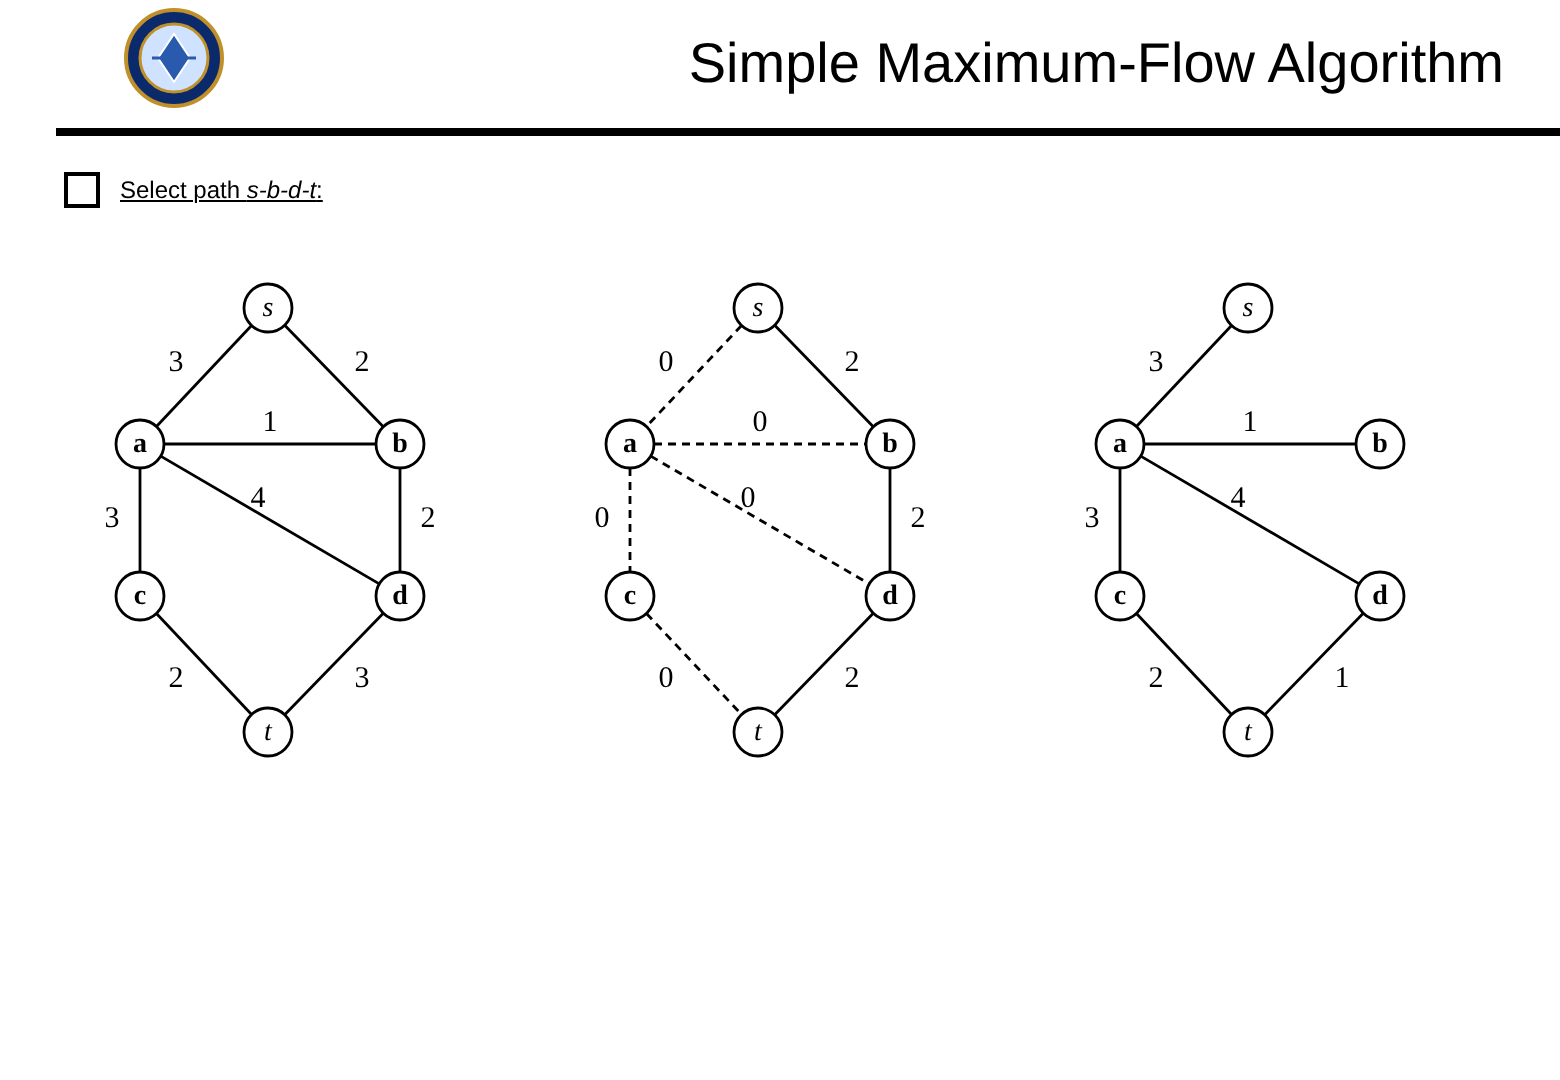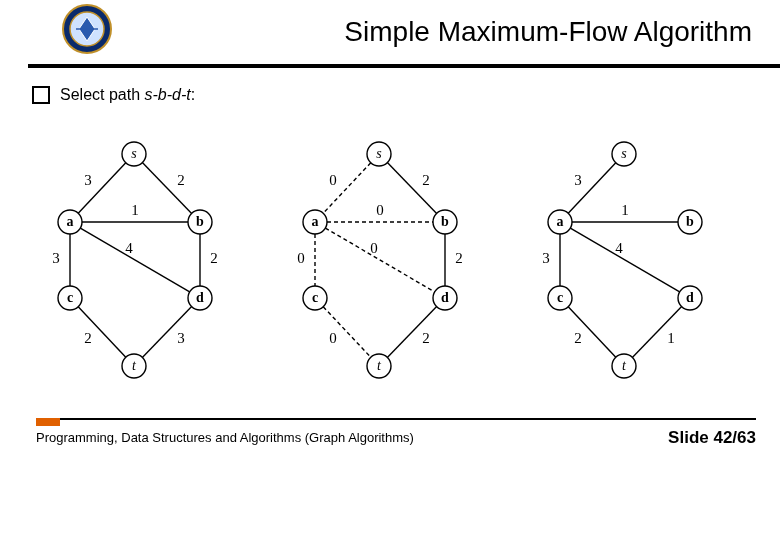--- a/index.html
+++ b/index.html
@@ -35,21 +35,23 @@
     position: absolute;
     right: 28px;
     top: 16px;
     font-size: 28px;
     font-weight: 400;
   }
   .bullet-row {
     position: absolute;
     left: 32px;
     display: flex;
-    font-size: 16px;
+    align-items: center;
+    font-size: 12px;
+    text-decoration: underline;
   }
   .bullet-row.first { top: 86px; }
   .bullet-row.second { top: 426px; }
   .bullet-box {
     width: 14px;
     height: 14px;
     border: 2px solid #000;
     margin-right: 10px;
     flex: 0 0 auto;
   }
@@ -208,20 +210,14 @@
           <text x="36" y="169" font-size="14" font-family="Georgia, serif" text-anchor="middle" dominant-baseline="middle" font-weight="700" font-style="normal">c</text>
           <circle cx="166" cy="168" r="12" fill="#fff" stroke="#000" stroke-width="1.4"></circle>
           <text x="166" y="169" font-size="14" font-family="Georgia, serif" text-anchor="middle" dominant-baseline="middle" font-weight="700" font-style="normal">d</text>
           <circle cx="100" cy="236" r="12" fill="#fff" stroke="#000" stroke-width="1.4"></circle>
           <text x="100" y="237" font-size="14" font-family="Georgia, serif" text-anchor="middle" dominant-baseline="middle" font-weight="400" font-style="italic">t</text>
         </g>
       </svg>
   </div>
 
 
-  <div class="footer">
-    <div class="footer-bar"></div>
-    <div class="footer-orange"></div>
-    <div class="footer-left">Programming, Data Structures and Algorithms  (Graph Algorithms)</div>
-    <div class="footer-right">Slide 42/63</div>
-  </div>
 
 </div>
 
 </body></html>

